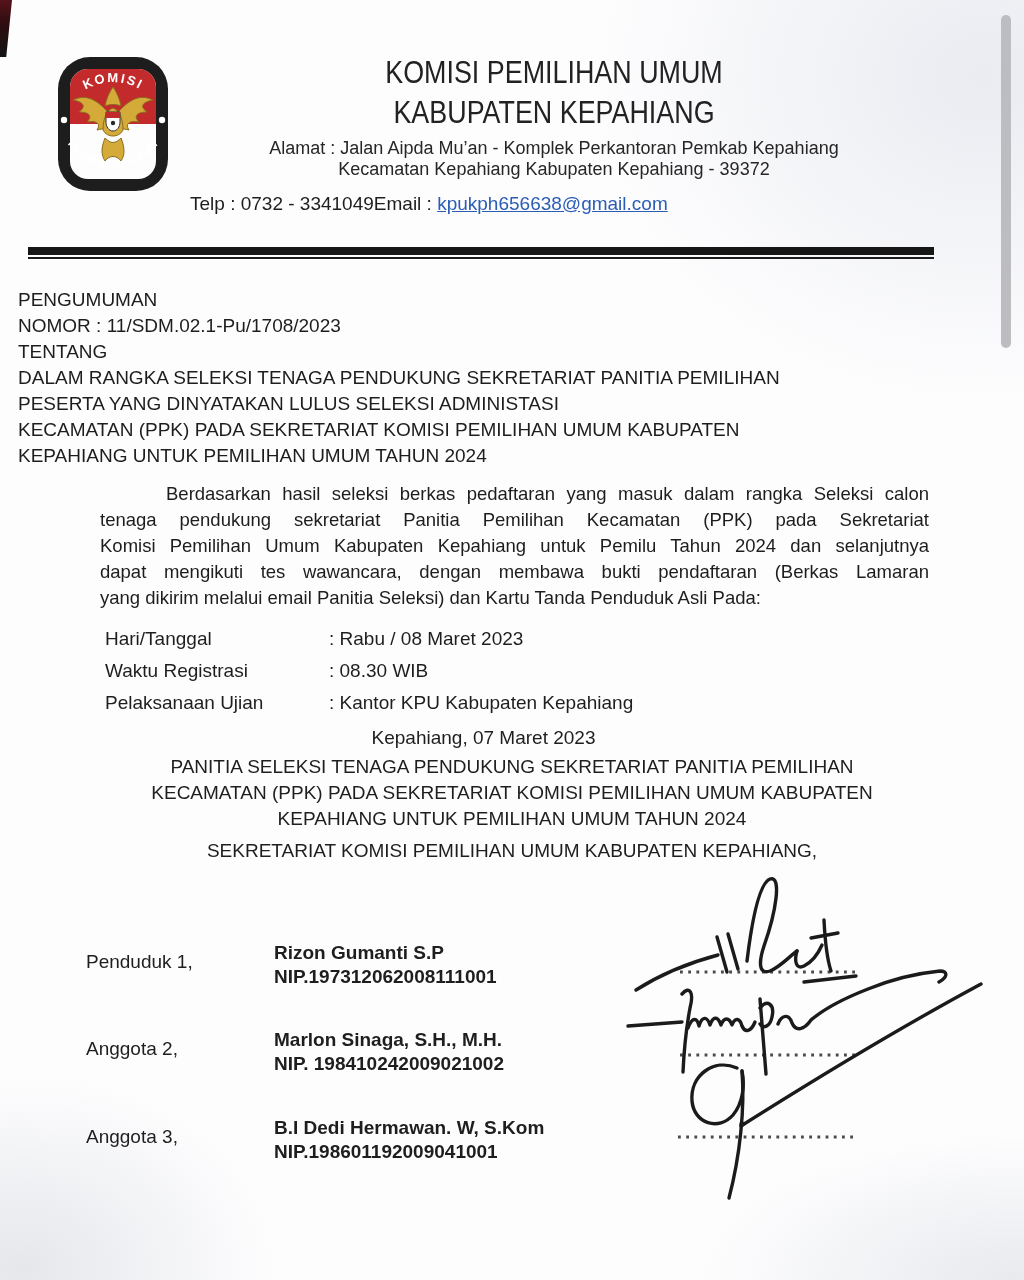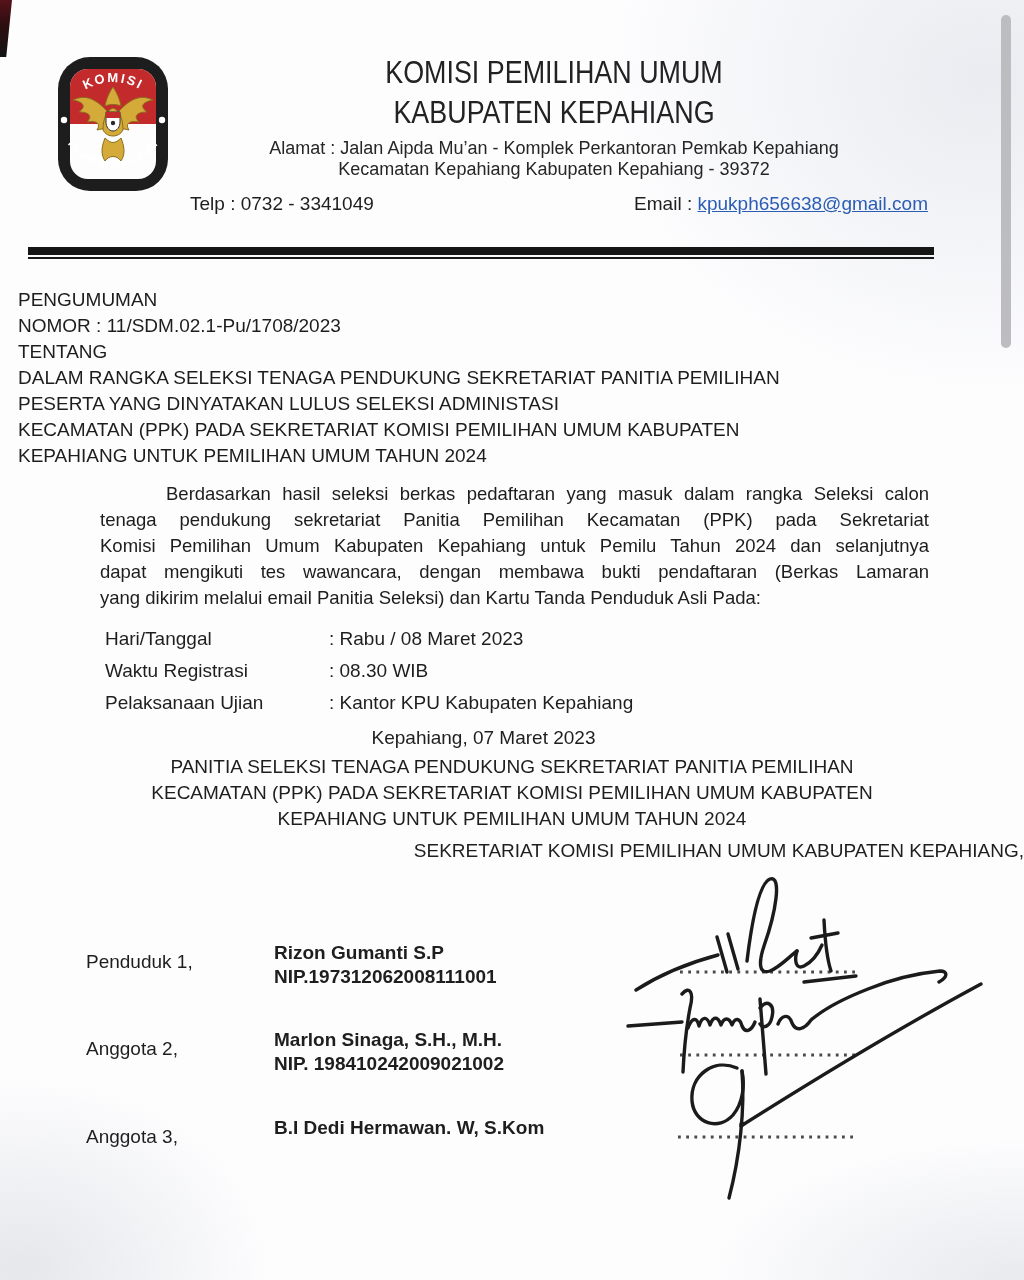--- a/index.html
+++ b/index.html
@@ -21,43 +21,43 @@
   .scrollbar-thumb{position:absolute;right:13px;top:15px;width:10px;height:333px;
     background:#bdbdc1;border-radius:5px;}
   
   .header{position:relative;padding-top:52px;}
   .logo{position:absolute;left:57px;top:56px;width:112px;height:136px;}
   .head-text{margin-left:169px;width:770px;text-align:center;}
   .org-line{display:block;font-size:32px;line-height:40px;letter-spacing:0;
     transform:scaleX(0.84);transform-origin:50% 50%;white-space:nowrap;color:#222;}
   .addr-line{display:block;font-size:18px;line-height:21px;color:#262626;white-space:nowrap;}
   .addr-block{margin-top:6px;}
-  .contact-row{display:flex;justify-content:space-between;margin:12px 96px 5px 190px;
-    font-size:19px;line-height:24px;white-space:nowrap;gap:24px;}
+  .contact-row{display:flex;margin:12px 96px 5px 190px;
+    font-size:19px;line-height:24px;white-space:nowrap;}
   .email-link{color:#2b5db5;}
   
   .rule-thick{margin:31px 90px 0 28px;height:8px;background:#161616;}
   .rule-thin{margin:2px 90px 0 28px;height:2px;background:#1b1b1b;}
   
   .announce{margin-top:28px;text-align:left;padding-left:18px;}
   .announce div{font-size:19px;line-height:26px;white-space:nowrap;color:#1d1d1d;}
   
   .body-par{margin:12px 95px 0 100px;font-size:18.5px;line-height:26px;color:#1d1d1d;}
   .jline{text-align:justify;text-align-last:justify;}
   .jline.first{padding-left:66px;}
   .lline{text-align:left;}
   
   .details{margin:12px 0 0 105px;font-size:19px;}
   .detail-row{display:flex;line-height:32px;}
   .dlabel{width:224px;flex:none;}
   .place-date{margin-top:6px;text-align:center;padding-right:57px;
     font-size:19px;line-height:25px;white-space:nowrap;}
   .committee{margin-top:4px;text-align:center;}
   .committee div{font-size:19px;line-height:26px;white-space:nowrap;}
-  .secretariat{margin-top:6px;text-align:right;font-size:19px;line-height:26px;white-space:nowrap;}
+  .secretariat{margin-top:6px;text-align:center;font-size:19px;line-height:26px;white-space:nowrap;}
   
   .sig-row{position:absolute;left:0;width:600px;height:60px;}
   .sig-row.r1{top:941px;} .sig-row.r2{top:1028px;} .sig-row.r3{top:1116px;}
   .sig-label{position:absolute;left:86px;top:10px;font-size:19px;}
   .sig-names{position:absolute;left:274px;top:0;font-size:19px;line-height:24px;font-weight:bold;}
   .sign-overlay{position:absolute;left:600px;top:858px;width:384px;height:400px;}
 </style>
 </head>
 <body>
 
@@ -165,20 +165,21 @@
     <span class="sig-label">Anggota 2,</span>
     <span class="sig-names">
       <div>Marlon Sinaga, S.H., M.H.</div>
       <div>NIP. 198410242009021002</div>
     </span>
   </div>
   <div class="sig-row r3">
     <span class="sig-label">Anggota 3,</span>
     <span class="sig-names">
       <div>B.I Dedi Hermawan. W, S.Kom</div>
+      <div>NIP.198601192009041001</div>
     </span>
   </div>
 
   <svg class="sign-overlay" viewBox="0 0 384 400">
     <g stroke="#4a4a4a" stroke-width="2.8" stroke-dasharray="2.8 5.4">
       <line x1="80" y1="114" x2="257" y2="114"></line>
       <line x1="80" y1="197" x2="255" y2="197"></line>
       <line x1="78" y1="279" x2="255" y2="279"></line>
     </g>
     <g fill="none" stroke="#1b1b1b" stroke-width="3.4" stroke-linecap="round" stroke-linejoin="round">

